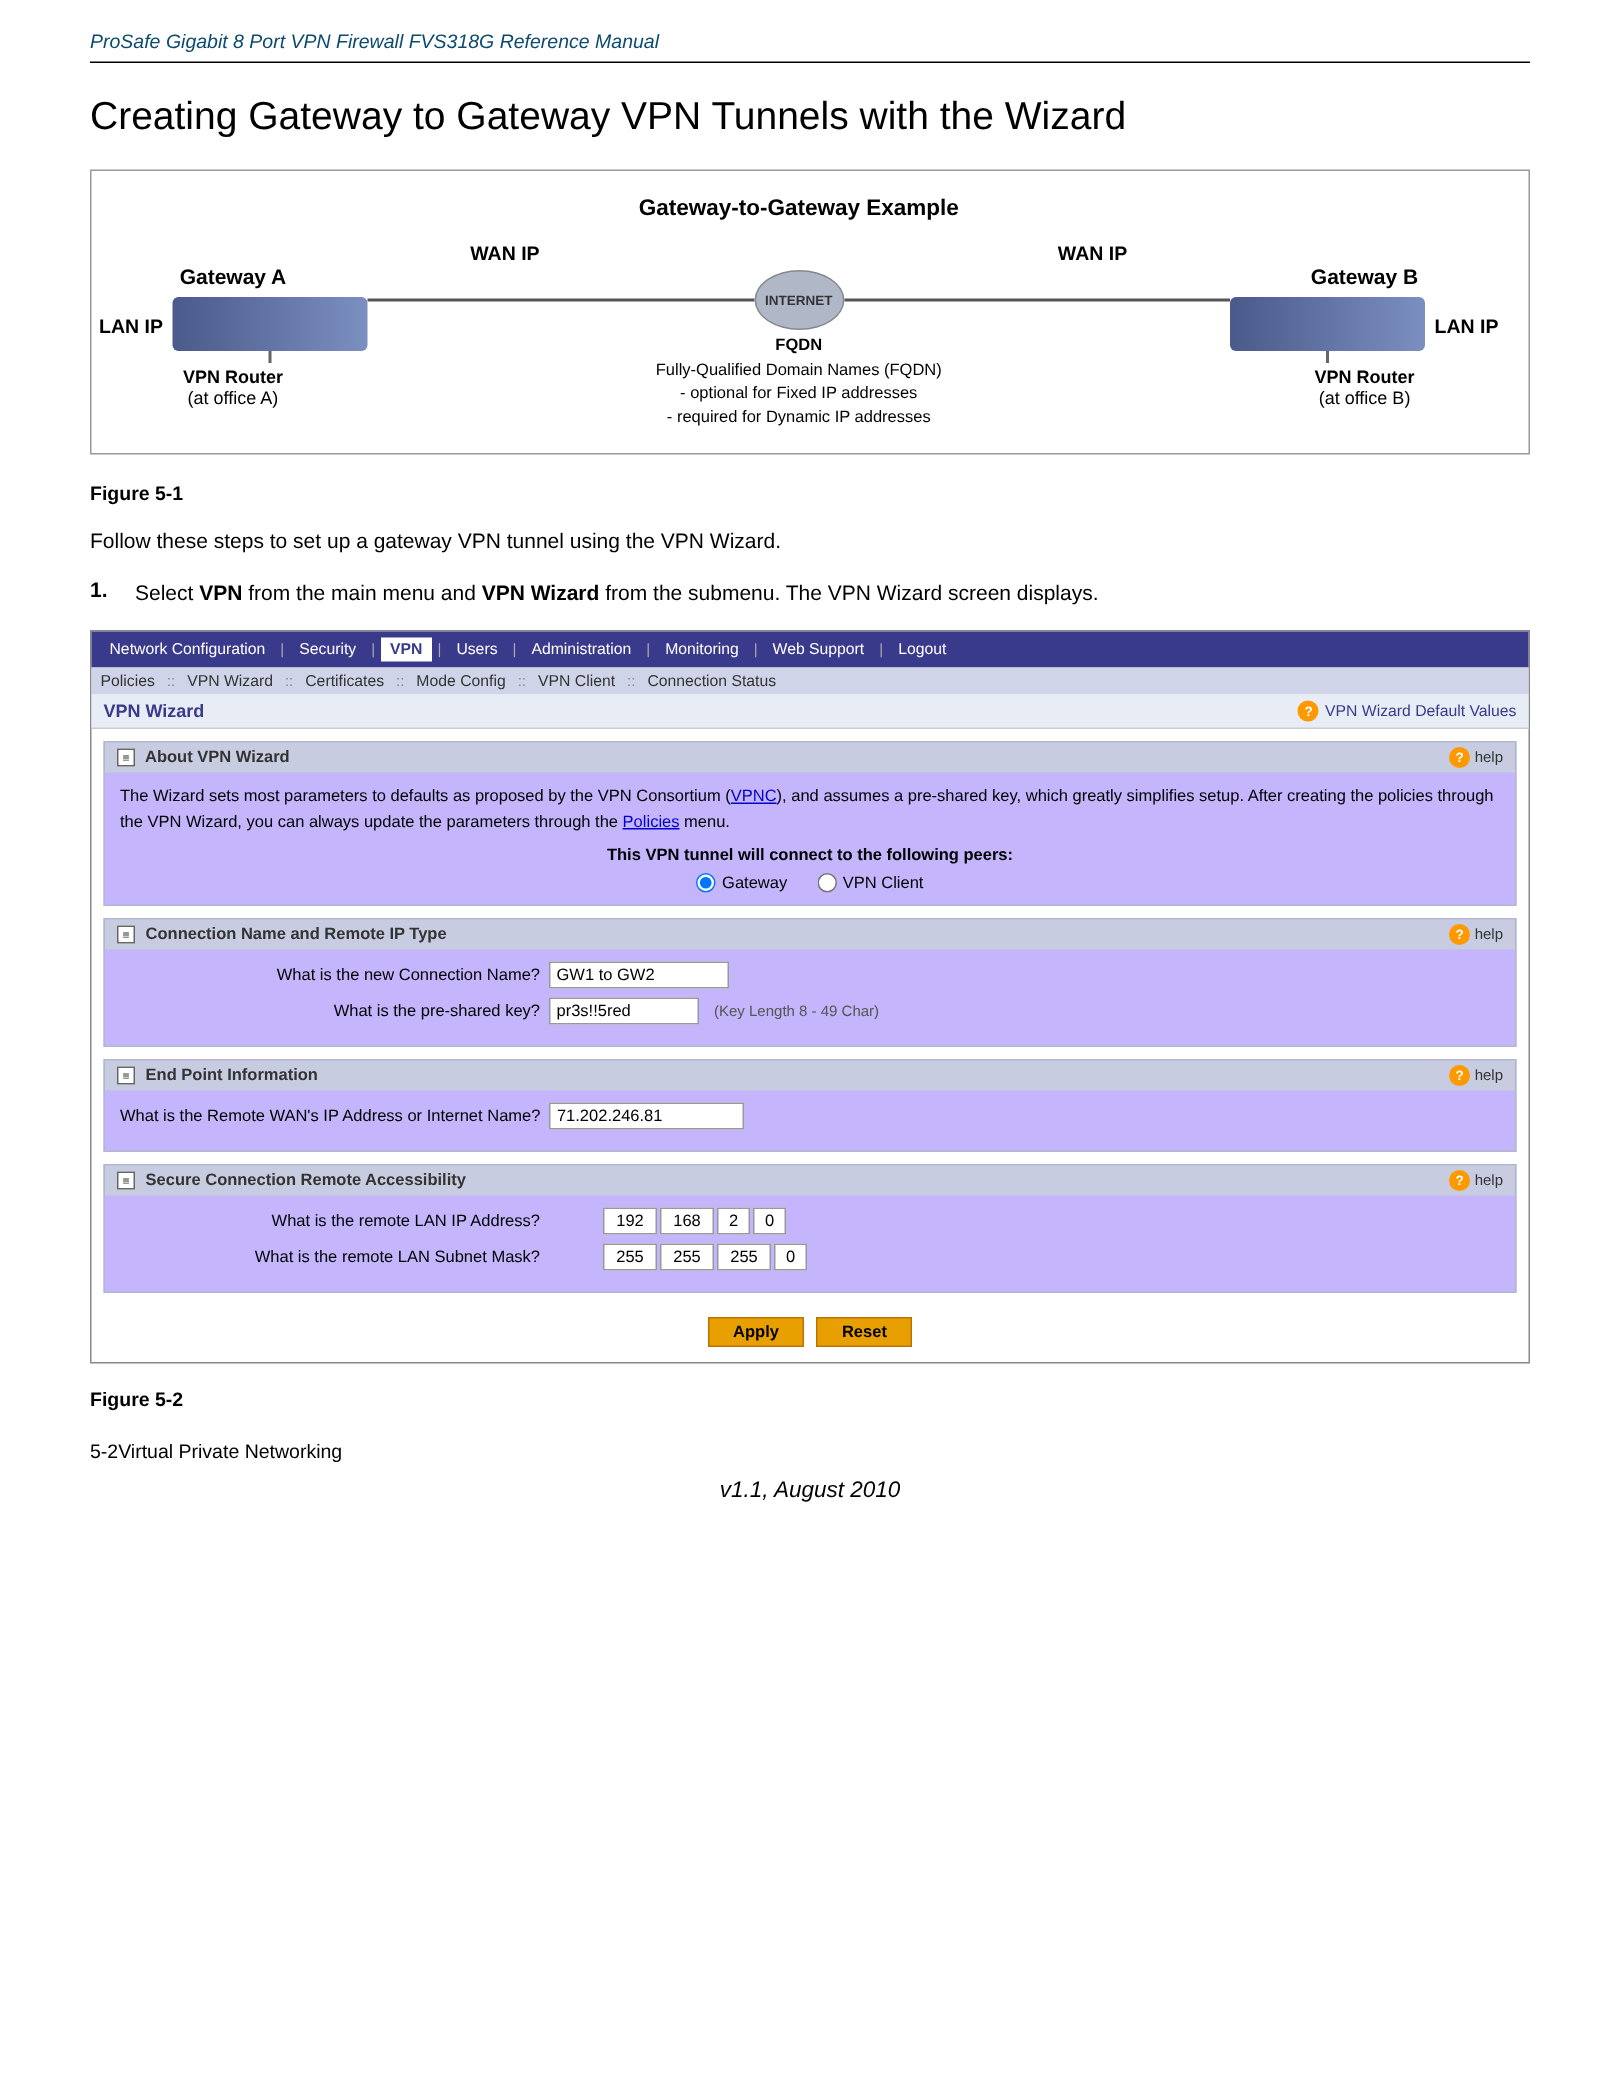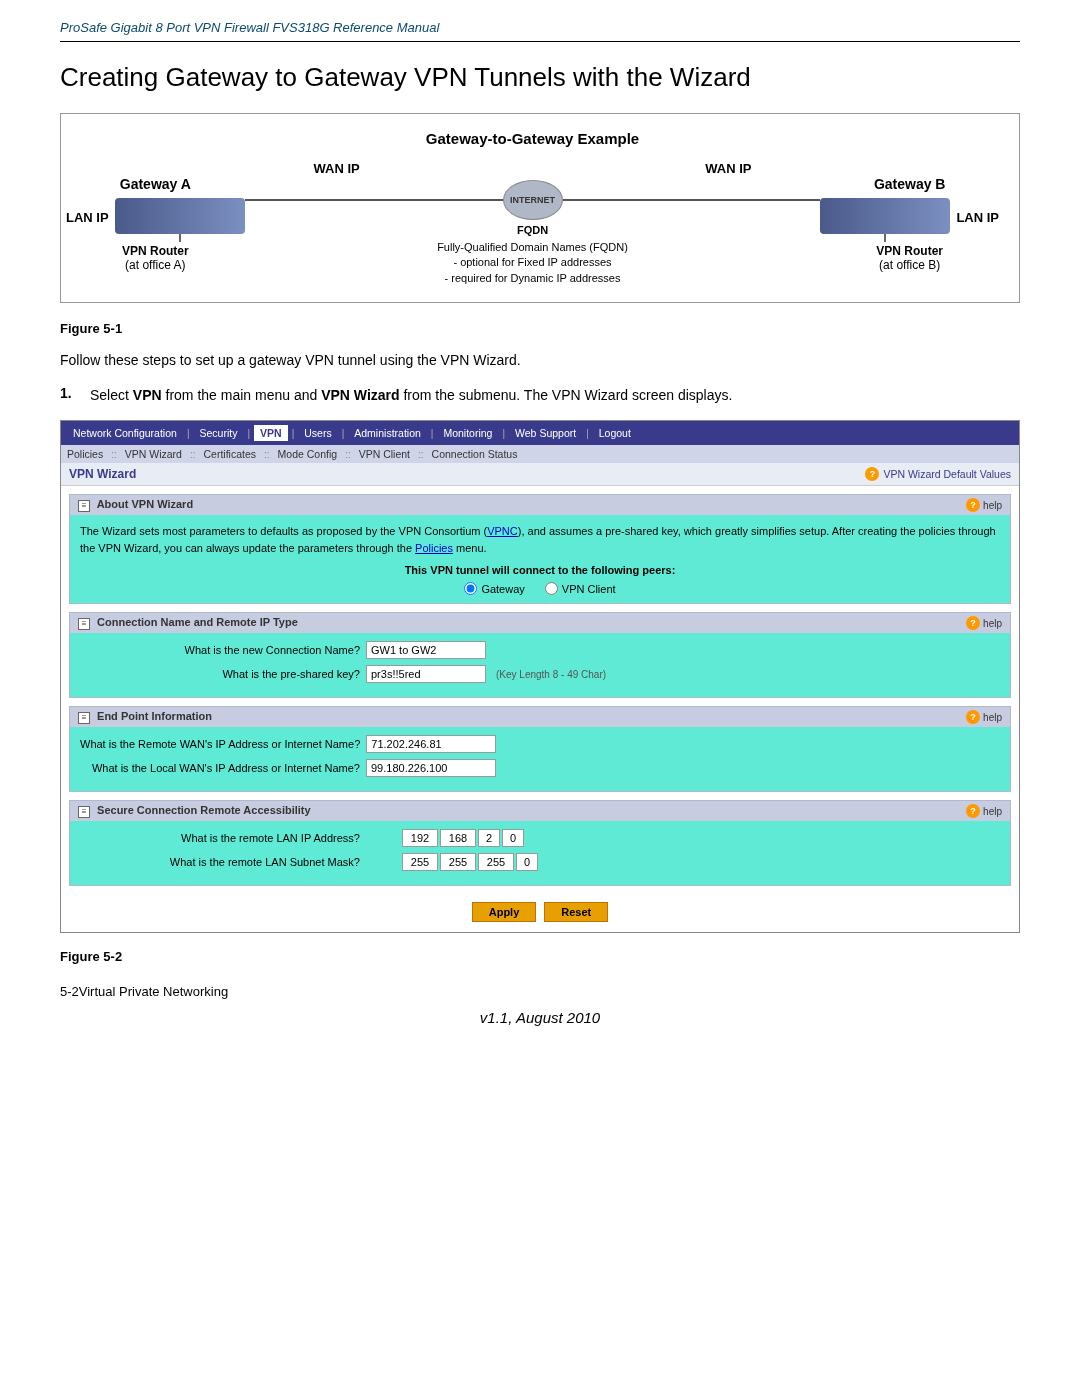--- a/index.html
+++ b/index.html
@@ -257,21 +257,21 @@
       display: flex;
       align-items: center;
       justify-content: center;
       font-weight: bold;
     }
 
     
     .ui-section {
       border: 1px solid #b0b8cc;
       margin: 8px;
-      background: #5eead4;
+      background: #c4b5fd;
     }
     .ui-section-header {
       background: #c8cce0;
       padding: 3px 8px;
       display: flex;
       justify-content: space-between;
       align-items: center;
       font-size: 11px;
       font-weight: bold;
       color: #333;
@@ -547,45 +547,41 @@
         <span>help</span>
       </div>
     </div>
     <div class="ui-section-body">
       <div class="form-row">
         <label>What is the new Connection Name?</label>
         <input class="form-input" style="width: 120px;" type="text" value="GW1 to GW2">
       </div>
       <div class="form-row">
         <label>What is the pre-shared key?</label>
-        <input class="form-input" style="width: 120px;" type="text" value="pr3s!!5red">
+        <input class="form-input" style="width: 100px;" type="text" value="pr3s!!5red">
         <span class="key-hint">(Key Length 8 - 49 Char)</span>
       </div>
     </div>
   </div>
 
   <div class="ui-section">
     <div class="ui-section-header">
       <div>
         <span class="section-icon">≡</span>
         <span>End Point Information</span>
       </div>
       <div class="section-help">
         <div class="help-icon">?</div>
         <span>help</span>
       </div>
     </div>
     <div class="ui-section-body">
       <div class="form-row">
         <label>What is the Remote WAN's IP Address or Internet Name?</label>
         <input class="form-input" style="width: 130px;" type="text" value="71.202.246.81">
-      </div>
-      <div class="form-row">
-        <label>What is the Local WAN's IP Address or Internet Name?</label>
-        <input class="form-input" style="width: 130px;" type="text" value="99.180.226.100">
       </div>
     </div>
   </div>
 
   <div class="ui-section">
     <div class="ui-section-header">
       <div>
         <span class="section-icon">≡</span>
         <span>Secure Connection Remote Accessibility</span>
       </div>

